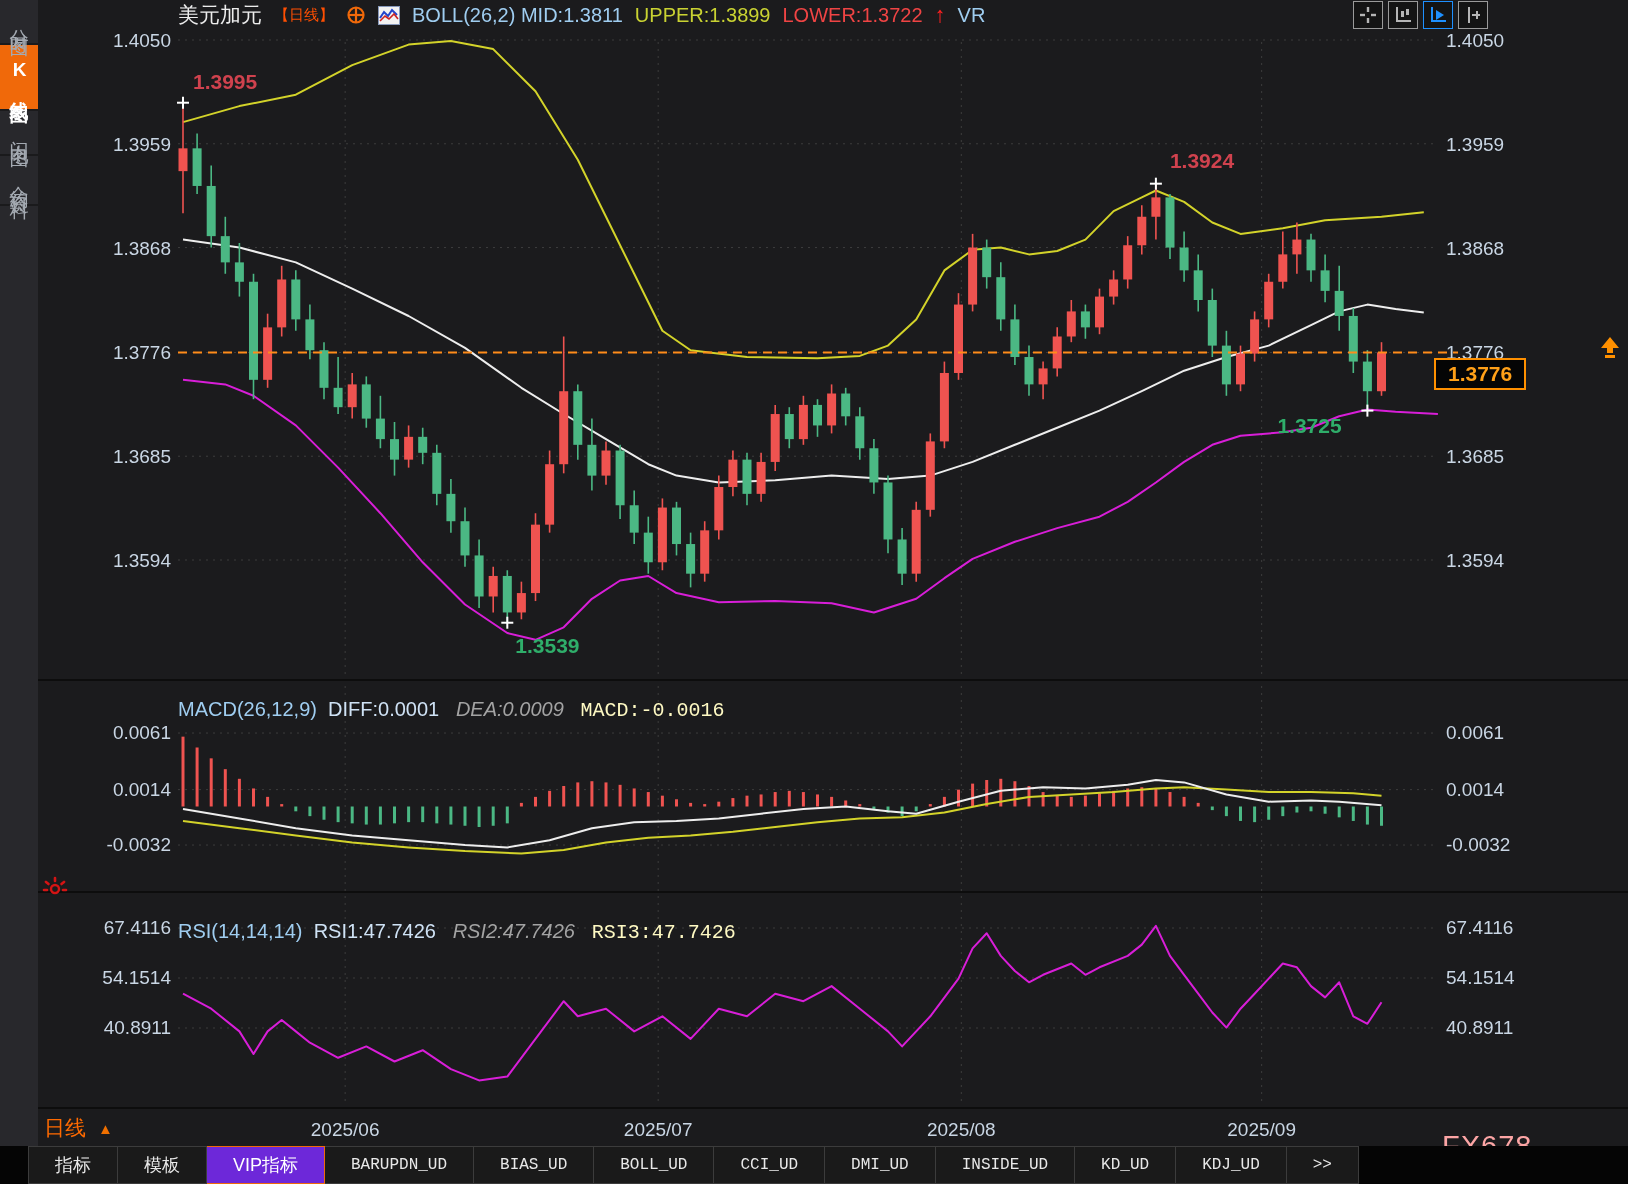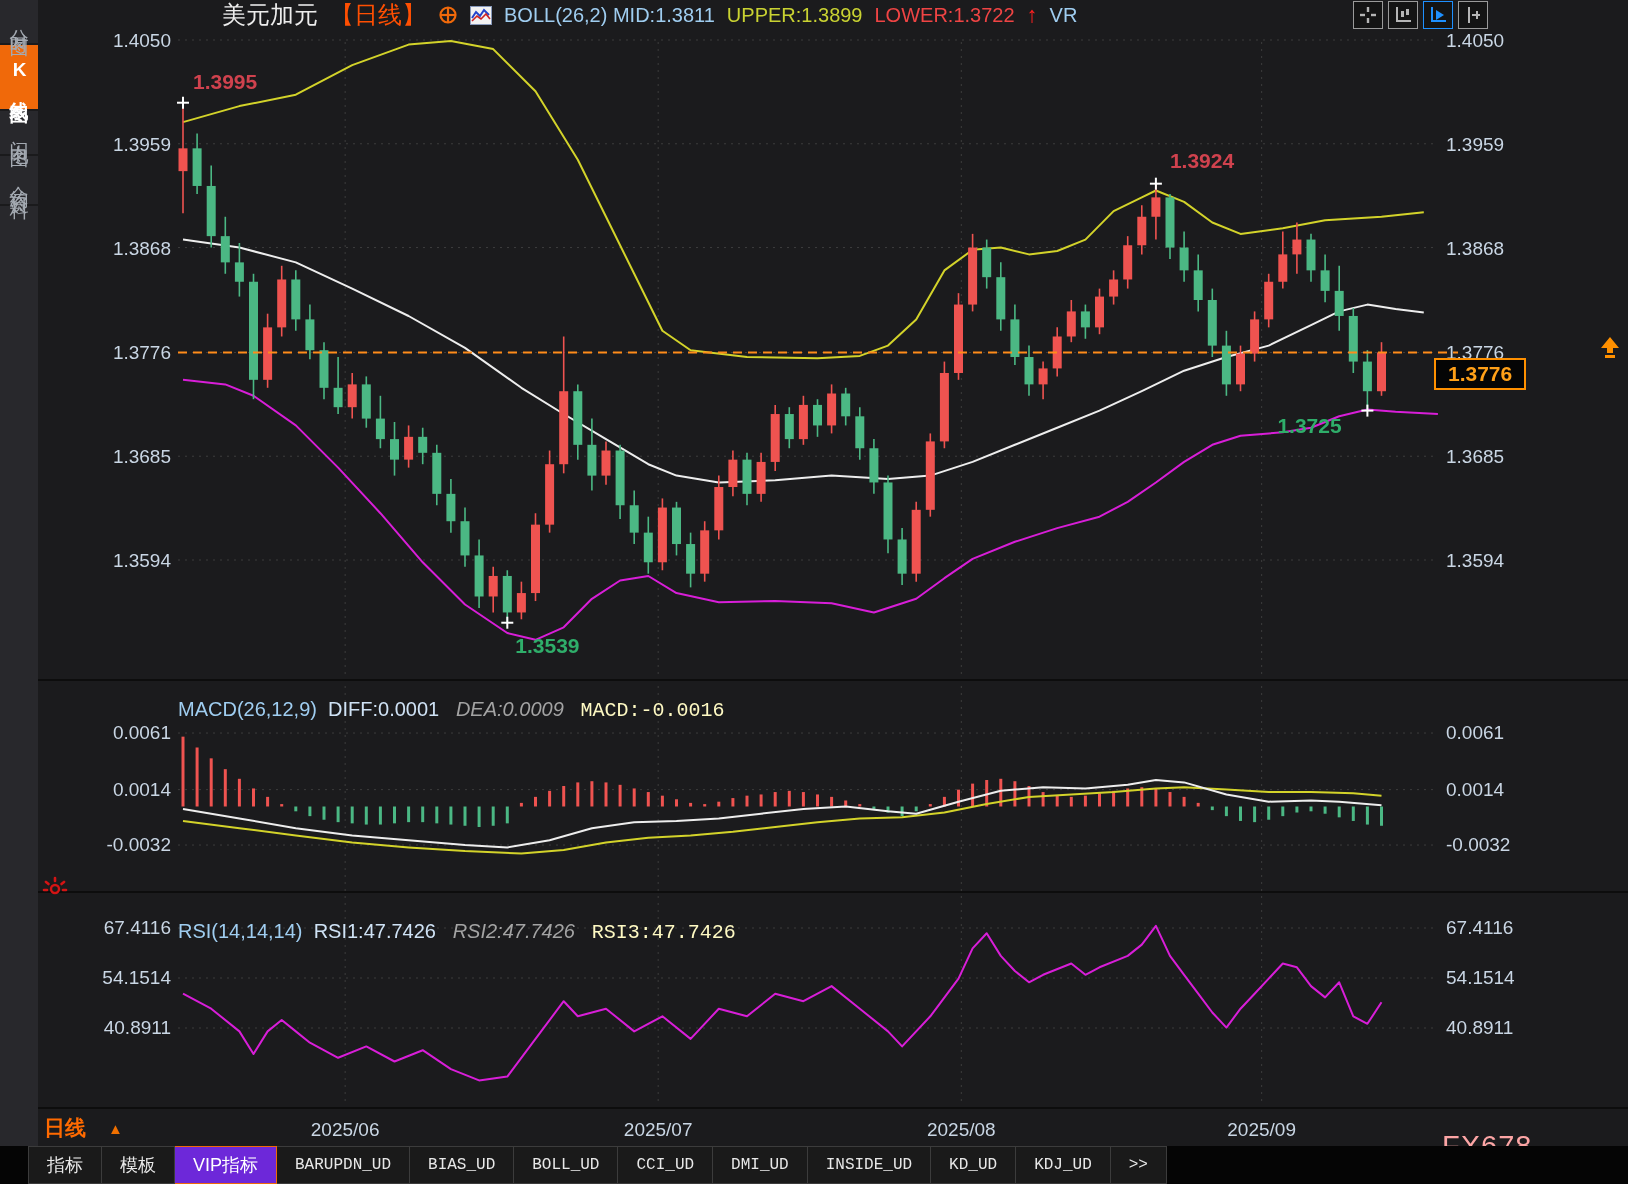--- a/index.html
+++ b/index.html
@@ -8,22 +8,22 @@
   
   .sidebar{position:absolute;left:0;top:0;width:38px;height:1146px;background:#28282c;}
   .side-item{writing-mode:vertical-rl;text-orientation:upright;width:38px;
              display:flex;align-items:center;justify-content:center;
              color:#a4aab2;font-size:19px;letter-spacing:5px;padding:14px 0;cursor:pointer;
              border-bottom:2px solid #1a1a1c;box-sizing:border-box;}
   .side-item.active{background:#f0690a;color:#fff;font-weight:bold;}
   
   .header{position:absolute;left:38px;top:0;right:0;height:30px;display:flex;
           align-items:center;gap:12px;padding-left:140px;font-size:20px;}
-  .t-symbol{color:#ececec;font-size:24px;margin-left:44px;}
-  .t-interval{color:#ff4f02;font-size:24px;}
+  .t-symbol{color:#ececec;font-size:21px;}
+  .t-interval{color:#ff4f02;font-size:15px;}
   .t-boll{color:#9fcdf0;text-align:right;}
   .t-upper{color:#c9d232;}
   .t-lower{color:#ef4444;}
   .t-arrow{color:#ff2020;font-weight:bold;font-size:22px;line-height:20px;}
   .t-vr{color:#9fcdf0;}
   .hspace{flex:1;}
   .icon-group{display:flex;gap:5px;margin-right:140px;}
   .icon-btn{width:28px;height:26px;border:1px solid #9a9a9a;background:#141414;
             display:flex;align-items:center;justify-content:center;cursor:pointer;}
   .icon-btn.active{border-color:#1e90ff;}
@@ -33,28 +33,28 @@
   .pane-header{position:absolute;font-size:20px;pointer-events:none;white-space:nowrap;}
   .pane-header .n{color:#9fcdf0;}
   .pane-header .w{color:#cfe2f5;}
   .pane-header .y{color:#a3a3a3;font-style:italic;}
   .pane-header .m{color:#fef9c3;font-family:Liberation Mono, monospace;}
   .price-tag{position:absolute;left:1434px;top:358px;border:2px solid #ff9000;background:#050505;
              color:#ffa018;font-size:21px;font-weight:bold;padding:2px 12px;z-index:5;}
   .tag-arrow{position:absolute;left:1598px;top:336px;z-index:6;}
   .sun-icon{position:absolute;left:40px;top:872px;}
   .interval-label{position:absolute;left:44px;top:1114px;color:#ff6a00;font-size:21px;
-                  font-weight:bold;cursor:pointer;display:flex;align-items:center;gap:22px;}
+                  font-weight:normal;cursor:pointer;display:flex;align-items:center;gap:12px;}
   .interval-label .tri{font-size:15px;color:#f07000;}
   .watermark{position:absolute;left:1442px;top:1130px;color:#fca5a5;font-size:29px;
              letter-spacing:1px;}
   
   .tabbar{position:absolute;left:0;bottom:0;right:0;height:38px;background:#050505;
           display:flex;padding-left:28px;box-sizing:border-box;align-items:stretch;}
-  .tab{display:flex;align-items:center;padding:0 18px;background:#1a1a1a;color:#e8e8e8;
+  .tab{display:flex;align-items:center;padding:0 26px;background:#1a1a1a;color:#e8e8e8;
        border:1px solid #3c3c3c;border-left:none;font-size:16px;cursor:pointer;
        font-family:"Liberation Mono",monospace;white-space:nowrap;}
   .tab:first-child{border-left:1px solid #3c3c3c;}
   .tab.cn{font-family:"Liberation Sans",sans-serif;font-size:18px;}
   .tab.active{background:#6d28d9;color:#fff;border-color:#f0690a;}
 </style>
 </head>
 <body>
 
 <div class="screen">

